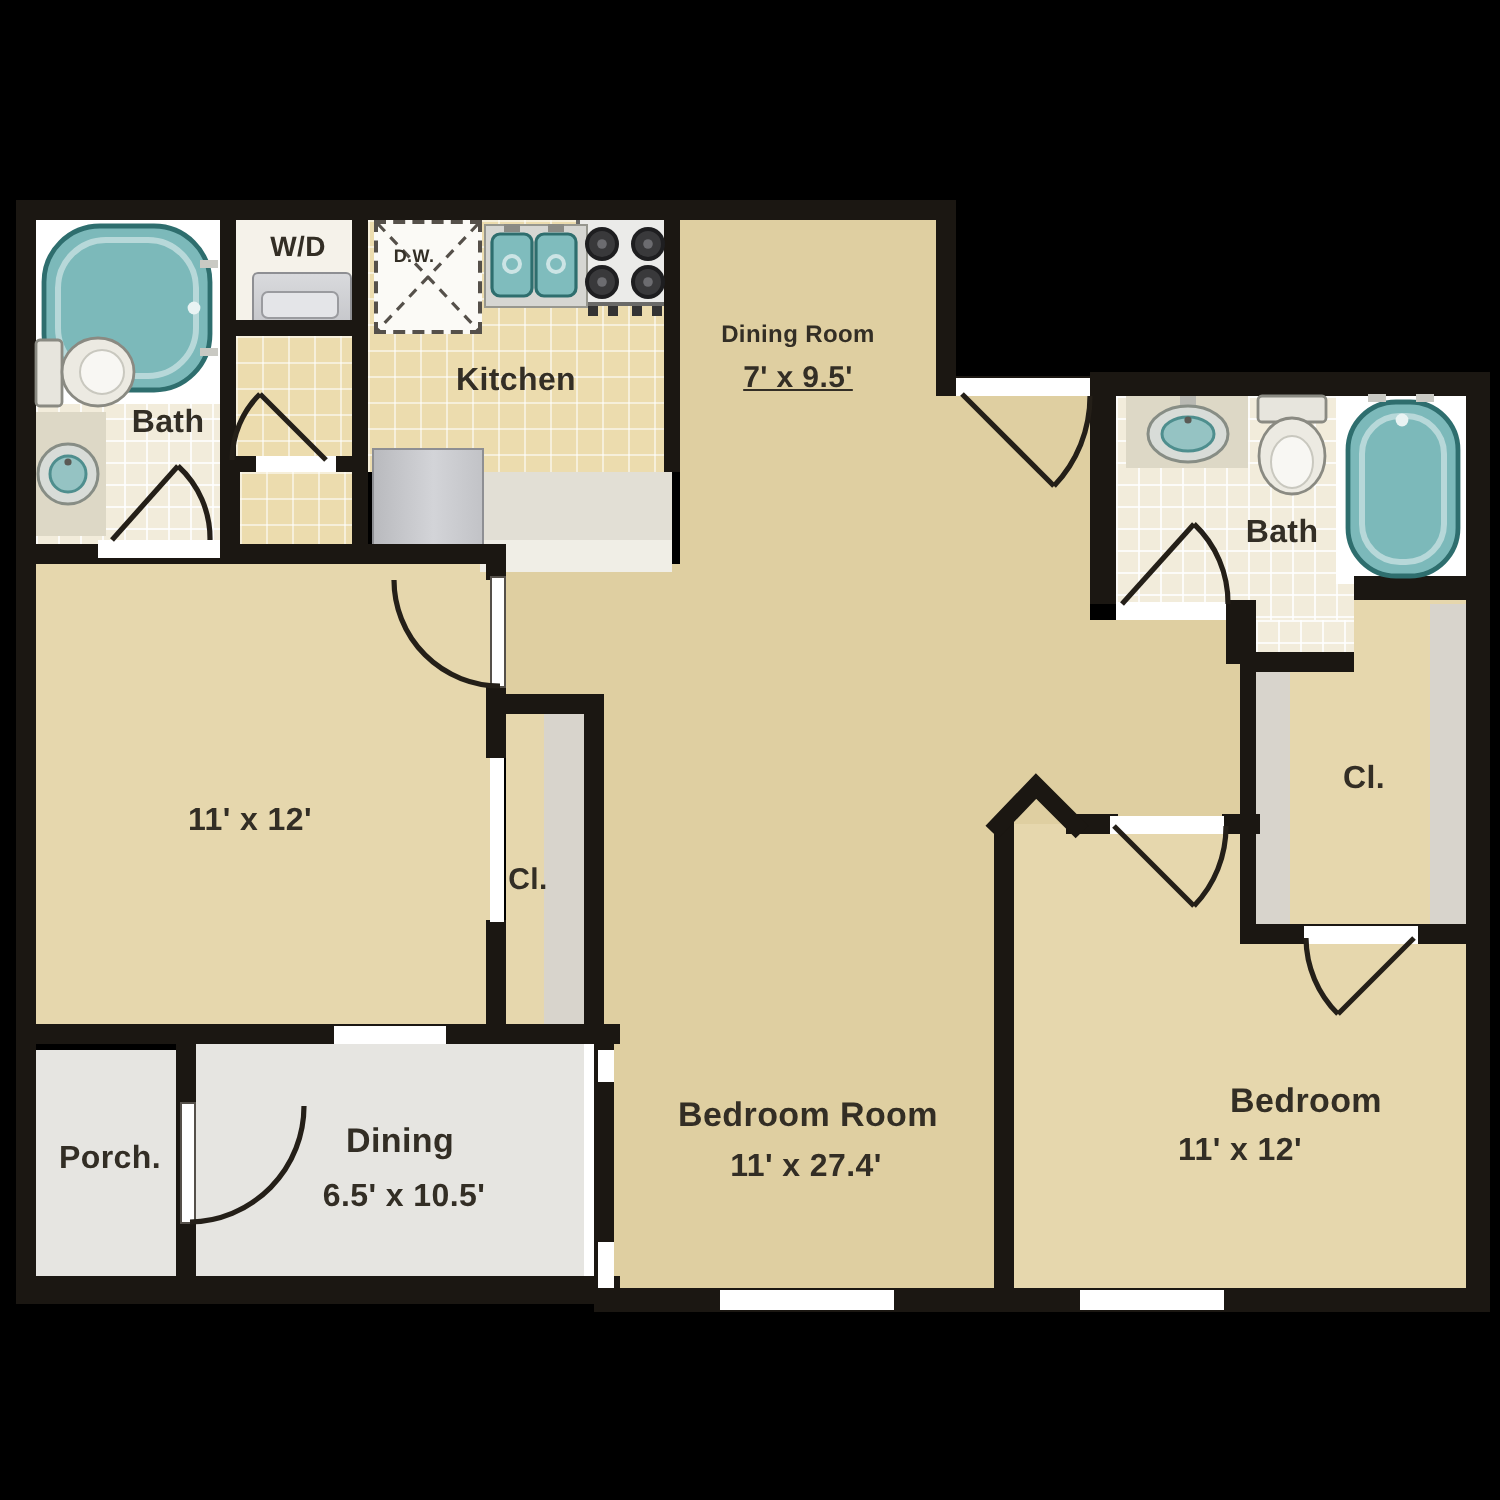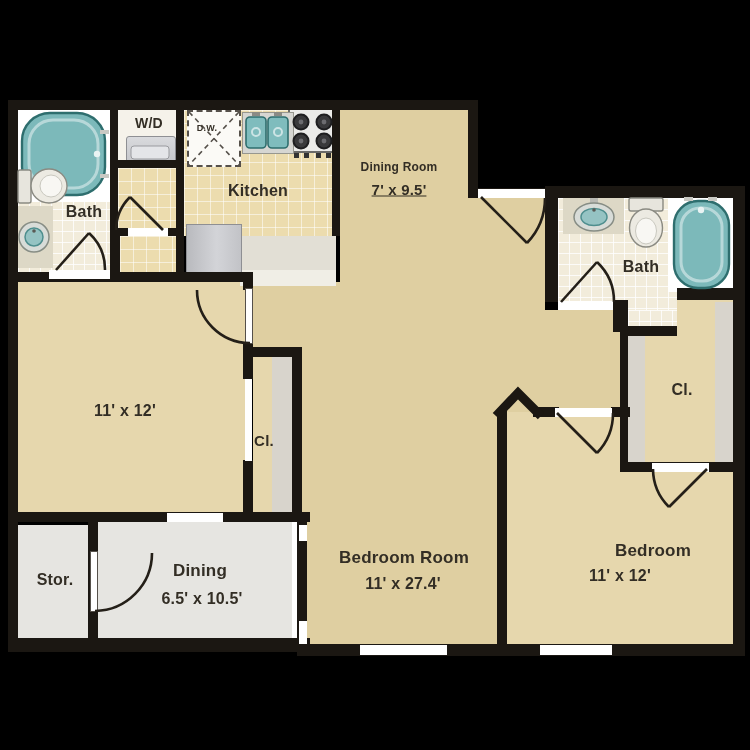--- a/index.html
+++ b/index.html
@@ -230,19 +230,19 @@
   <div class="lbl" style="left:403px;top:584px;font-size:16px;">11' x 27.4'</div>
   <div class="lbl" style="left:399px;top:167px;font-size:12px;">Dining Room</div>
   <div class="lbl" style="left:399px;top:189px;font-size:15px;text-decoration:underline;">7' x 9.5'</div>
   <div class="lbl" style="left:258px;top:191px;font-size:16px;">Kitchen</div>
   <div class="lbl" style="left:621px;top:551px;font-size:17px;margin-left:32px;">Bedroom</div>
   <div class="lbl" style="left:620px;top:576px;font-size:16px;">11' x 12'</div>
   <div class="lbl" style="left:84px;top:212px;font-size:16px;">Bath</div>
   <div class="lbl" style="left:641px;top:267px;font-size:16px;">Bath</div>
   <div class="lbl" style="left:200px;top:571px;font-size:17px;">Dining</div>
   <div class="lbl" style="left:202px;top:599px;font-size:16px;">6.5' x 10.5'</div>
-  <div class="lbl" style="left:55px;top:580px;font-size:16px;">Stor.</div>
+  <div class="lbl" style="left:55px;top:580px;font-size:16px;">Porch.</div>
   <div class="lbl" style="left:264px;top:440px;font-size:15px;">Cl.</div>
   <div class="lbl" style="left:682px;top:390px;font-size:16px;">Cl.</div>
   <div class="lbl" style="left:149px;top:123px;font-size:14px;">W/D</div>
   <div class="lbl" style="left:207px;top:128px;font-size:9px;">D.W.</div>
 
 </div>
 
 </body></html>

